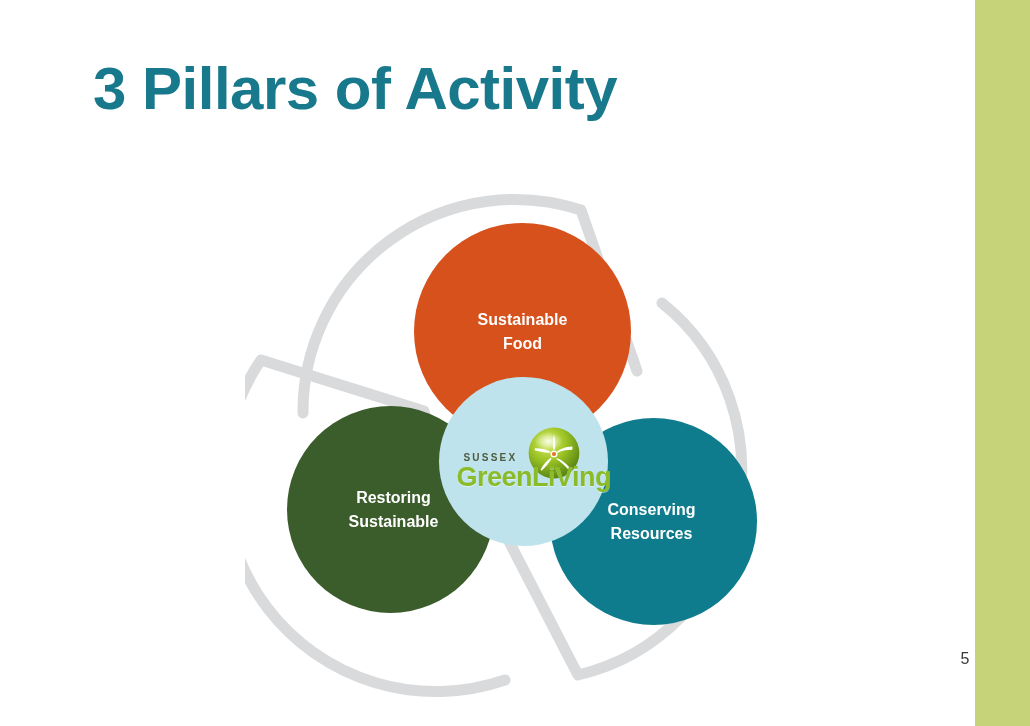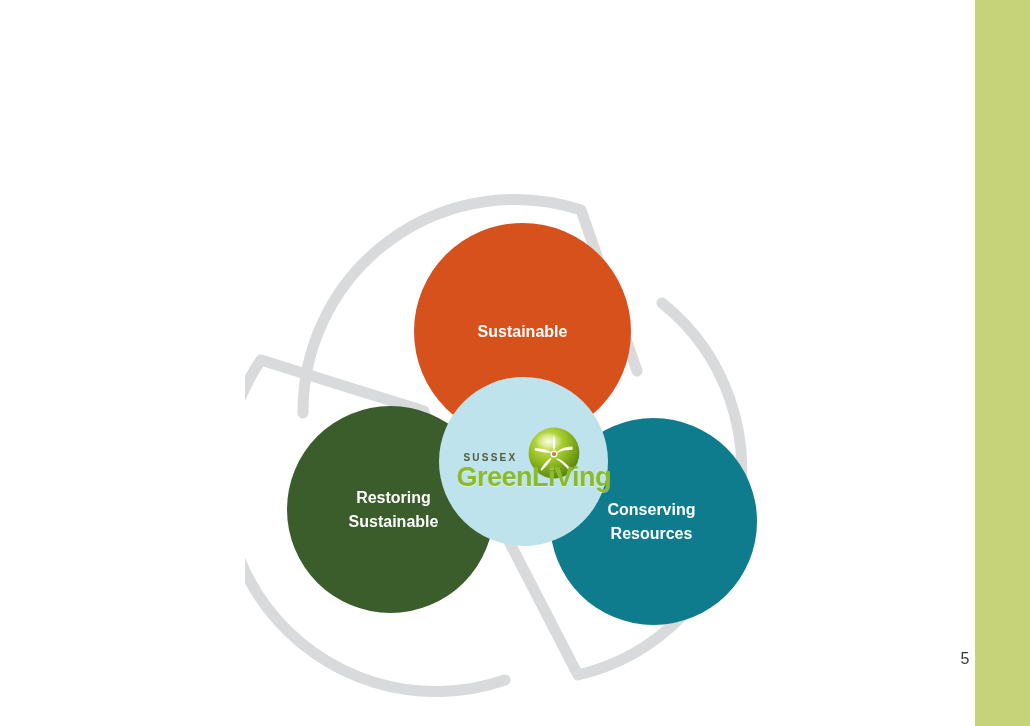--- a/index.html
+++ b/index.html
@@ -150,20 +150,21 @@
     white-space: nowrap;
   }
 </style>
 </head>
 <body>
 
 <div id="slide">
 
   <div id="accent-bar"></div>
 
+  <div id="slide-title">3 Pillars of Activity</div>
 
   <div id="diagram">
 
     <svg id="pinwheel-svg" viewBox="0 0 540 540" xmlns="http://www.w3.org/2000/svg">
       <g fill="none" stroke="#d8dadc" stroke-width="11" stroke-linecap="round" stroke-linejoin="round">
 
         <path d="M 58 238
                  A 212 212 0 0 1 336 35
                  L 392 196
                  A 150 150 0 0 0 212 92"></path>
@@ -176,20 +177,21 @@
         <path d="M 260 505
                  A 212 212 0 0 1 16 185
                  L 179 236
                  A 150 150 0 0 0 304 355"></path>
       </g>
     </svg>
 
     <div class="pillar" id="pillar-food">
       <span>
         <span class="pillar-label">Sustainable</span>
+        <span class="pillar-label">Food</span>
       </span>
     </div>
 
     <div class="pillar" id="pillar-biodiversity">
       <span>
         <span class="pillar-label">Restoring</span>
         <span class="pillar-label">Sustainable</span>
       </span>
     </div>
 

